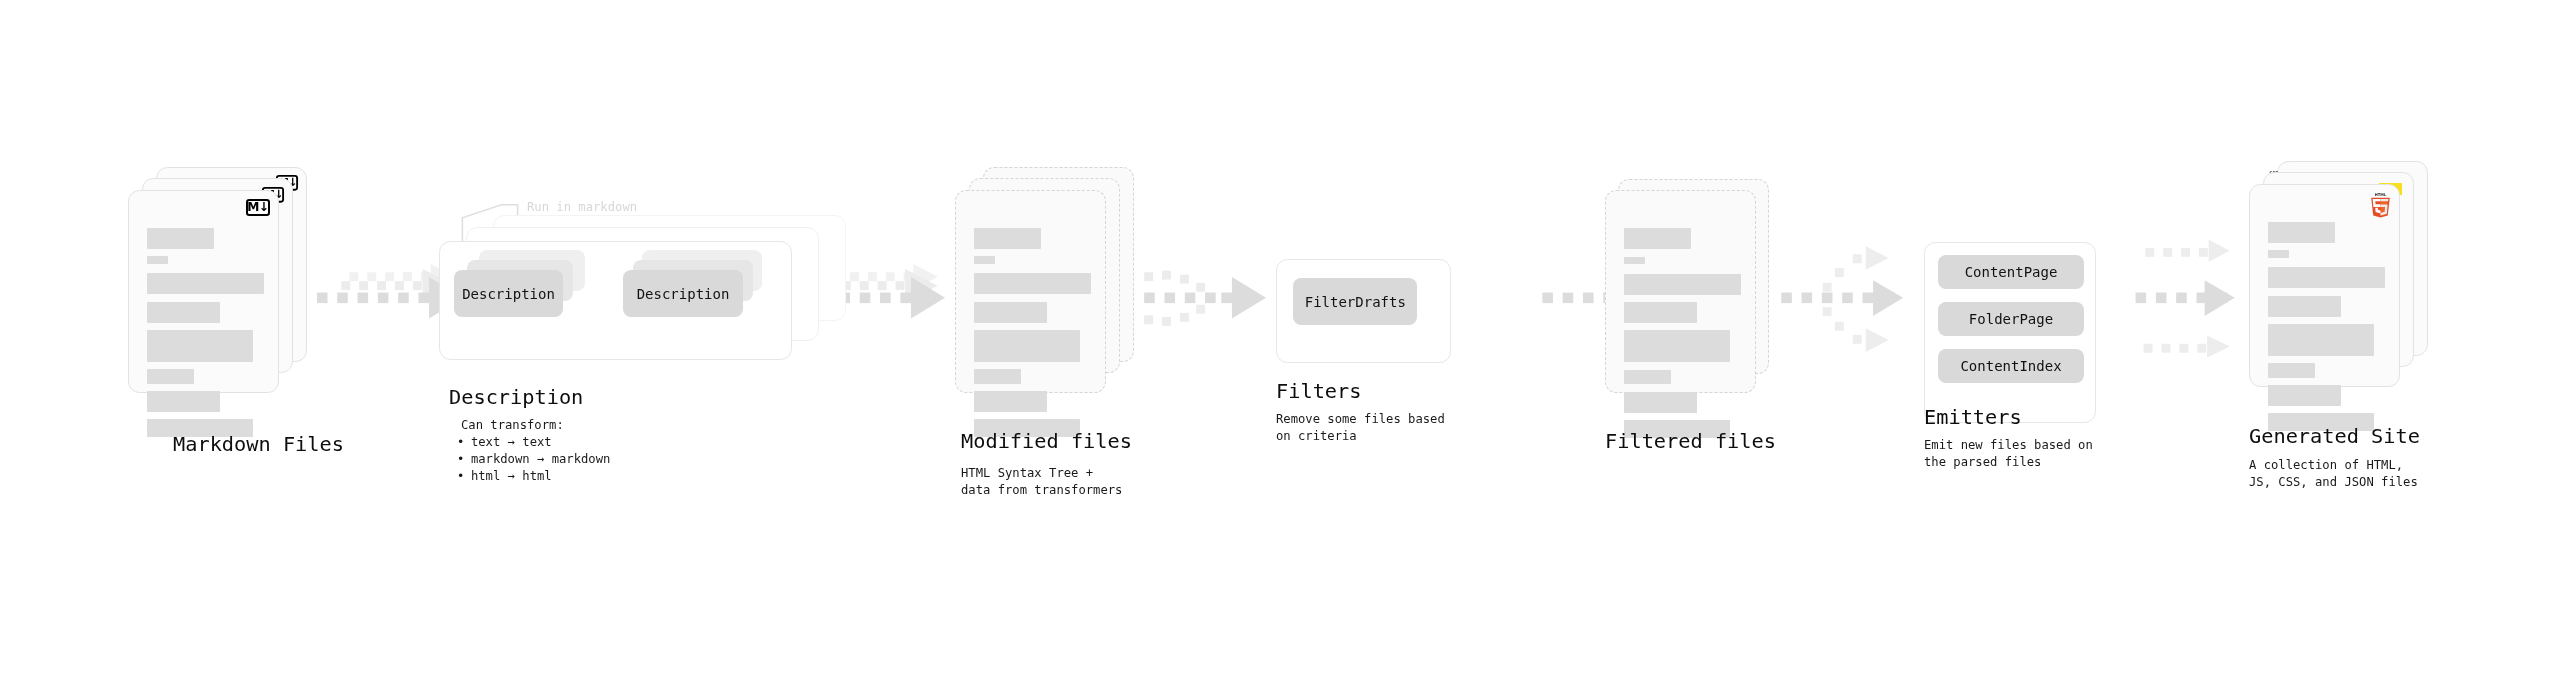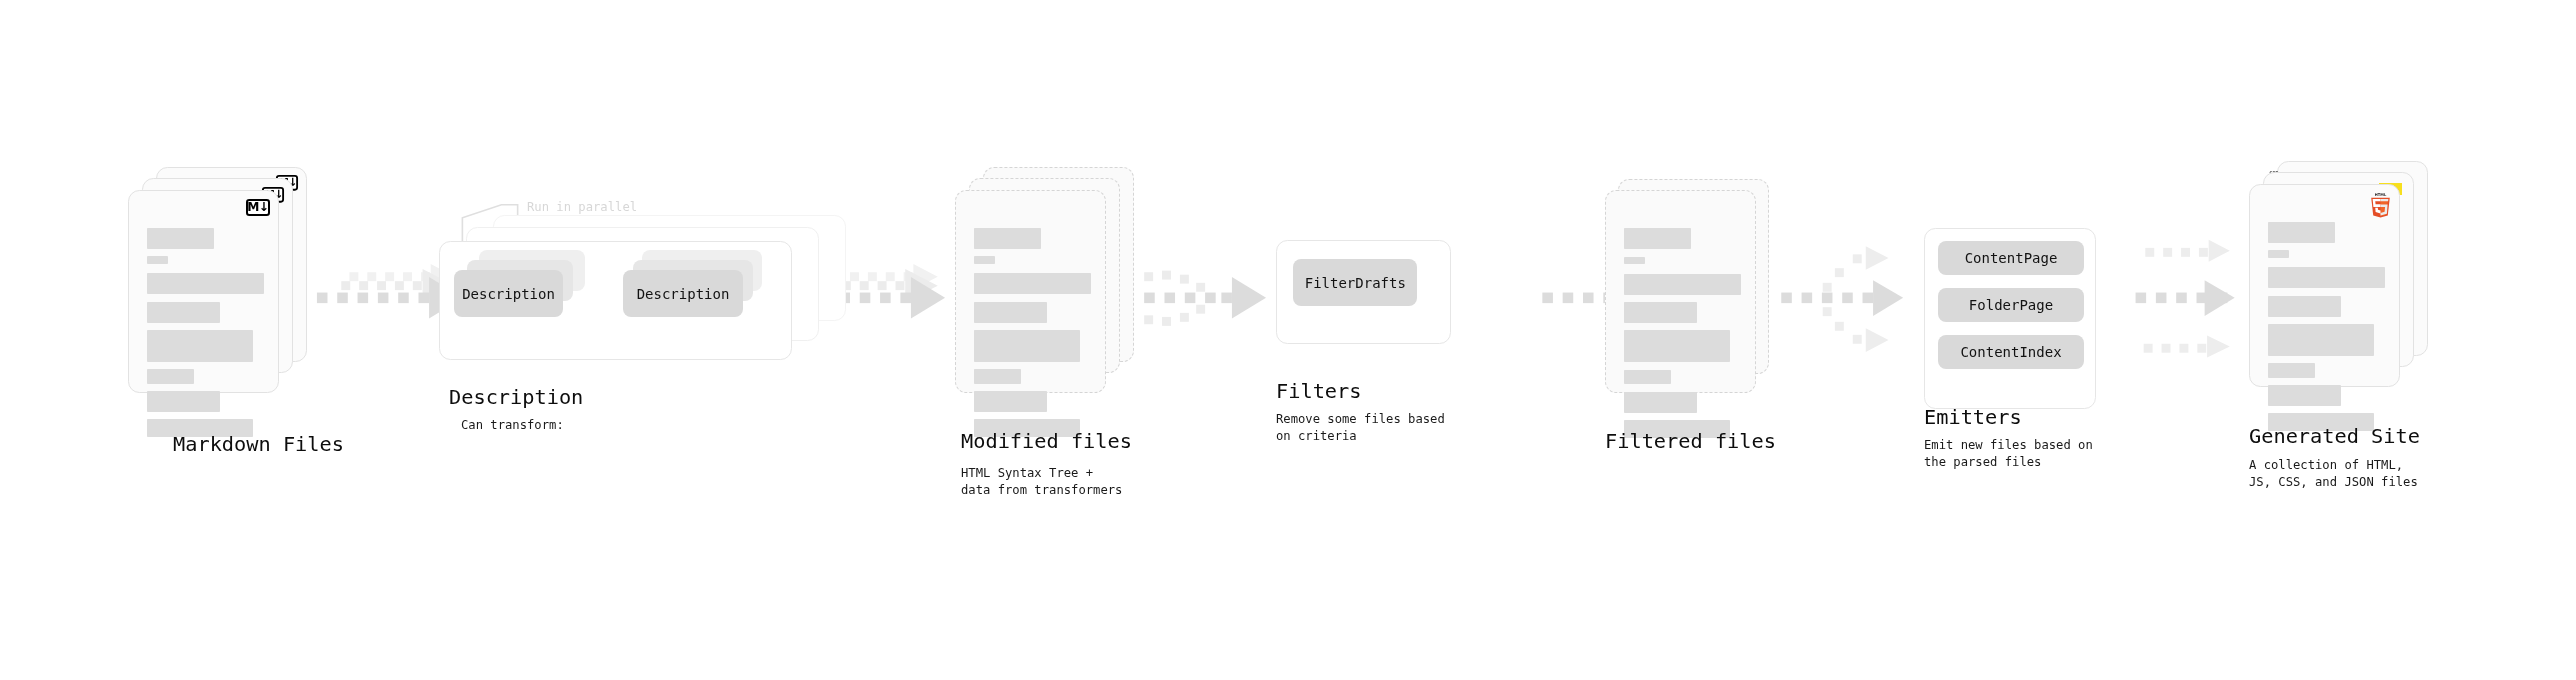--- a/index.html
+++ b/index.html
@@ -346,21 +346,21 @@
         <div class="ln" style="width:106px;height:32px;"></div>
         <div class="ln" style="width:47px;height:14.6px;"></div>
         <div class="ln" style="width:73px;height:21px;"></div>
         <div class="ln" style="width:106px;height:18px;"></div>
       </div>
     </div>
   </div>
 
   <div class="title" style="left:128px; top:432px;padding-left:45px;">Markdown Files</div>
 
-  <div class="parallel-label" style="left:527px; top:200px;">Run in parallel</div>
+  <div class="parallel-label" style="left:527px; top:200px;">Run in markdown</div>
 
   <div class="node" style="left:439px; top:215px; width:406px; height:146px;">
 
     <div class="gbox ghost2" style="left:54px; top:0px; width:353px; height:106px;"></div>
     <div class="gbox ghost1" style="left:27px; top:12.2px; width:353px; height:114px;"></div>
 
     <div class="gbox" style="left:0px; top:26px; width:353px; height:119px;">
 
       <div class="chip ghost2" style="left:39px; top:8.1px; width:106px; height:41px;"></div>
       <div class="chip ghost1" style="left:27px; top:18px; width:106px; height:41px;"></div>
@@ -370,20 +370,25 @@
 
       <div class="chip" style="left:14px; top:28.4px; width:109px; height:47px;">Description</div>
       <div class="chip" style="left:183px; top:28.4px; width:120px; height:47px;">Description</div>
     </div>
   </div>
 
   <div class="title" style="left:449px; top:385px;">Description</div>
 
   <div class="sublist" style="left:449px; top:417px;">
     <div class="lead">Can transform:</div>
+    <ul>
+      <li>text → text</li>
+      <li>markdown → markdown</li>
+      <li>html → html</li>
+    </ul>
   </div>
 
   <div class="card-stack" style="left:955px; top:167px; width:179px; height:252px;">
     <div class="card dashed" style="left:28px; top:0px; width:151px; height:195px;"></div>
     <div class="card dashed" style="left:14px; top:11.4px; width:151px; height:195px;"></div>
     <div class="card dashed" style="left:0px; top:23px; width:151px; height:203px;">
       <div class="card-lines">
         <div class="ln" style="width:67px;height:21px;"></div>
         <div class="ln" style="width:21px;height:7.3px;margin-bottom:9.8px;"></div>
         <div class="ln" style="width:117px;height:21px;"></div>
@@ -393,21 +398,21 @@
         <div class="ln" style="width:73px;height:21px;"></div>
         <div class="ln" style="width:106px;height:18px;"></div>
       </div>
     </div>
   </div>
 
   <div class="title" style="left:961px; top:429px;">Modified files</div>
   <div class="subtitle" style="left:961px; top:465px;">HTML Syntax Tree +
 data from transformers</div>
 
-  <div class="gbox" style="left:1276px; top:240px; width:175px; height:104px;">
+  <div class="gbox" style="left:1276px; top:259px; width:175px; height:104px;">
     <div class="chip" style="left:16.3px; top:18px; width:124px; height:47px;">FilterDrafts</div>
   </div>
 
   <div class="title" style="left:1276px; top:379px;">Filters</div>
   <div class="subtitle" style="left:1276px; top:411px;">Remove some files based
 on criteria</div>
 
   <div class="card-stack" style="left:1605px; top:179px; width:179px; height:252px;">
     <div class="card dashed" style="left:13px; top:0px; width:151px; height:195px;"></div>
     <div class="card dashed" style="left:0px; top:11.4px; width:151px; height:203px;">
@@ -419,21 +424,21 @@
         <div class="ln" style="width:106px;height:32px;"></div>
         <div class="ln" style="width:47px;height:14.6px;"></div>
         <div class="ln" style="width:73px;height:21px;"></div>
         <div class="ln" style="width:106px;height:18px;"></div>
       </div>
     </div>
   </div>
 
   <div class="title" style="left:1605px; top:429px;">Filtered files</div>
 
-  <div class="gbox" style="left:1924px; top:228px; width:172px; height:181px;">
+  <div class="gbox" style="left:1924px; top:242px; width:172px; height:181px;">
     <div class="chip" style="left:13px; top:12.2px; width:146px; height:34px;">ContentPage</div>
     <div class="chip" style="left:13px; top:59px; width:146px; height:34px;">FolderPage</div>
     <div class="chip" style="left:13px; top:106px; width:146px; height:34px;">ContentIndex</div>
   </div>
 
   <div class="title" style="left:1924px; top:405px;">Emitters</div>
   <div class="subtitle" style="left:1924px; top:437px;">Emit new files based on
 the parsed files</div>
 
   <div class="card-stack" style="left:2249px; top:161px; width:179px; height:252px;">

